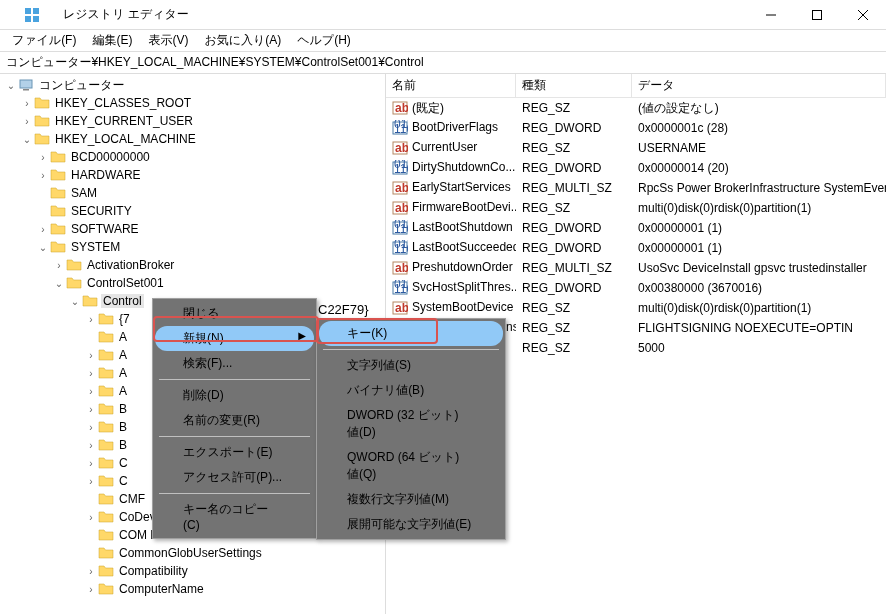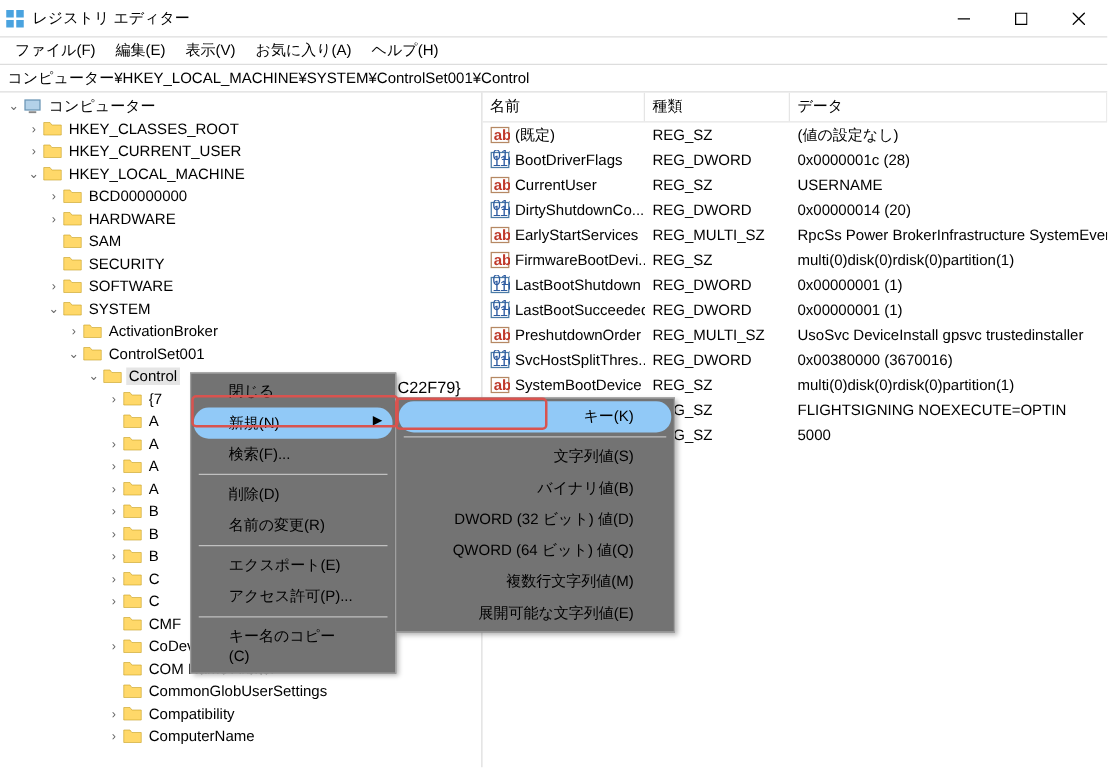--- a/index.html
+++ b/index.html
@@ -1,56 +1,56 @@
 <!DOCTYPE html>
 <html><head>
 <meta charset="utf-8">
 <style>
 * { box-sizing: border-box; margin: 0; padding: 0; font-family: "Yu Gothic UI", "Meiryo", sans-serif; font-size: 12px; }
 body { width: 886px; height: 614px; background: #fff; overflow: hidden; position: relative; }
-.titlebar { height: 30px; display: flex; align-items: center; padding-left: 4px; border-bottom: 1px solid #ddd; }
+.titlebar { height: 30px; display: flex; align-items: center; padding-left: 24px; border-bottom: 1px solid #ddd; gap: 17px; }
 .titlebar .app-icon { width: 16px; height: 16px; margin-right: 6px; }
 .titlebar .title { flex: 1; }
 .titlebar .winbtns { display: flex; }
 .titlebar .winbtn { width: 46px; height: 30px; display: flex; align-items: center; justify-content: center; }
 .menubar { height: 22px; display: flex; align-items: center; padding-left: 4px; border-bottom: 1px solid #ddd; }
 .menubar .menu { padding: 2px 8px; }
 .addressbar { height: 22px; border-bottom: 1px solid #ddd; padding: 2px 6px; display: flex; align-items: center; }
 .content { display: flex; height: calc(614px - 30px - 22px - 22px); }
 .tree { width: 386px; border-right: 1px solid #ddd; overflow: hidden; padding-top: 2px; }
 .listpane { flex: 1; overflow: hidden; }
 .cols { display: flex; border-bottom: 1px solid #e5e5e5; height: 24px; }
 .col { padding: 3px 6px; border-right: 1px solid #e5e5e5; }
 .col.name { width: 130px; }
 .col.type { width: 116px; }
 .col.data { flex: 1; }
 .rows { }
 .row { display: flex; align-items: center; height: 20px; }
-.row .c-name { width: 130px; display: flex; align-items: center; gap: 4px; padding-left: 6px; white-space: nowrap; overflow: hidden; }
+.row .c-name { width: 130px; display: flex; gap: 4px; padding-left: 6px; white-space: nowrap; overflow: hidden; }
 .row .c-type { width: 116px; padding-left: 6px; }
 .row .c-data { flex: 1; padding-left: 6px; white-space: nowrap; overflow: hidden; }
 .vicon { width: 16px; height: 16px; flex-shrink: 0; }
 .treeitem { display: flex; align-items: center; height: 18px; white-space: nowrap; }
 .treeitem .expander { width: 14px; text-align: center; color: #666; font-size: 10px; }
 .treeitem .ficon { width: 16px; height: 16px; margin-right: 3px; flex-shrink: 0; }
 .treeitem.selected .label { background: #e5e5e5; }
 .treeitem .label { padding: 0 2px; }
 .indent-0 { padding-left: 4px; }
 .indent-1 { padding-left: 20px; }
 .indent-2 { padding-left: 36px; }
 .indent-3 { padding-left: 52px; }
 .indent-4 { padding-left: 68px; }
 .indent-5 { padding-left: 84px; }
 .ctxmenu { position: absolute; background: #737373; border: 1px solid #a0a0a0; box-shadow: 2px 2px 4px rgba(0,0,0,0.3); padding: 2px; }
 .ctxmenu .mitem { padding: 4px 30px 4px 28px; position: relative; }
 .ctxmenu .mitem.sel { background: #91c9f7; border-radius: 12px; }
 .ctxmenu .sep { height: 1px; background: #c0c0c0; margin: 3px 4px; }
 .ctxmenu .arrow { position: absolute; right: 8px; top: 4px; font-size: 10px; }
 .ctx1 { left: 152px; top: 298px; width: 165px; }
-.ctx2 { left: 316px; top: 318px; width: 224px; text-align: right; }
+.ctx2 { left: 316px; top: 318px; width: 190px; }
 .redbox { position: absolute; border: 2px solid #d9534f; border-radius: 4px; pointer-events: none; }
 .rb1 { left: 153px; top: 316px; width: 166px; height: 26px; }
 .rb2 { left: 316px; top: 318px; width: 122px; height: 26px; }
 .folder-svg { fill: #ffd869; stroke: #c9a227; stroke-width: 0.5; }
 .pc-svg { fill: #b3d1e8; stroke: #6a95b5; }
 </style>
 </head>
 <body>
 
 <div class="titlebar">

